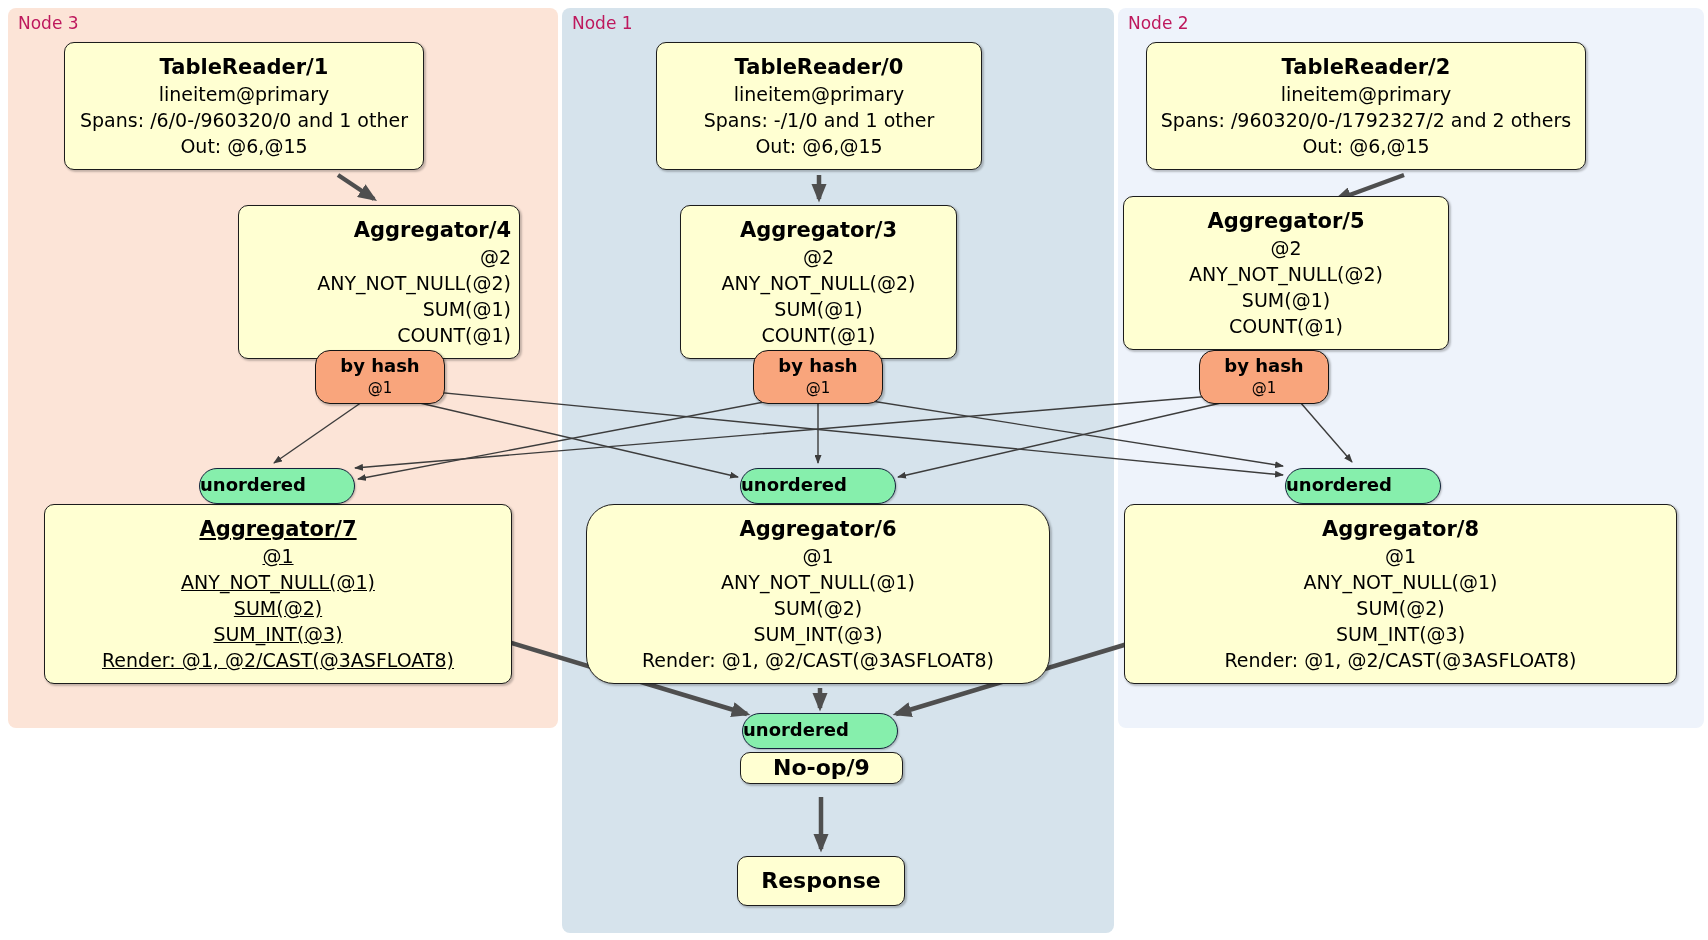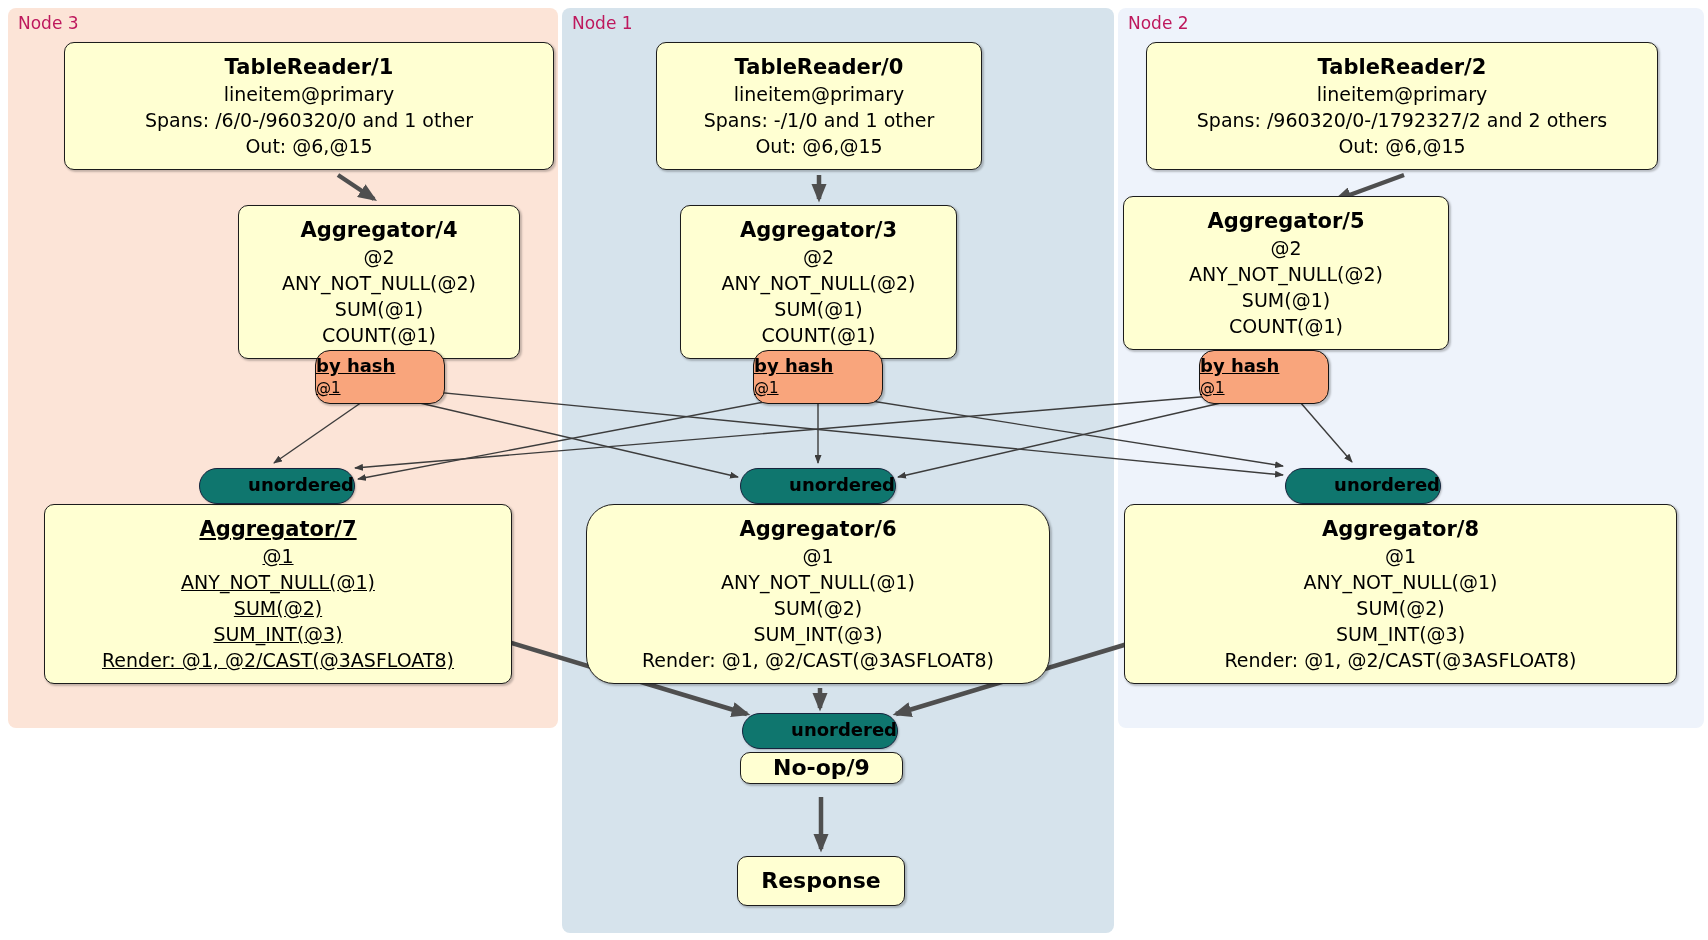--- a/index.html
+++ b/index.html
@@ -14,30 +14,29 @@
     position:absolute;z-index:2;box-sizing:border-box;
     background:#ffffd2;border:1.6px solid #1c1c1c;border-radius:10px;
     text-align:center;padding:10px 8px;
     box-shadow:1.5px 1.5px 2px rgba(0,0,0,0.22);
   }
   .proc .t{font-weight:bold;font-size:21px;line-height:28px;white-space:nowrap;}
   .proc .l{font-size:19px;line-height:26px;white-space:nowrap;}
   .router{
     position:absolute;z-index:3;box-sizing:border-box;width:130px;height:54px;
     background:#f9a57c;border:1.8px solid #141414;border-radius:15px;
-    text-align:left;padding-top:3px;
+    text-align:center;padding-top:3px;
     box-shadow:1.5px 1.5px 2px rgba(0,0,0,0.22);
-    text-decoration:underline;
   }
   .router .rt{font-weight:bold;font-size:18px;line-height:24px;}
   .router .rs{font-size:15px;line-height:20px;}
   .stream{
     position:absolute;z-index:3;box-sizing:border-box;width:156px;height:36px;
-    background:#0f766e;border:1.8px solid #16233d;border-radius:18px;
-    text-align:right;font-weight:bold;font-size:18px;line-height:32px;
+    background:#86efac;border:1.8px solid #16233d;border-radius:18px;
+    text-align:left;font-weight:bold;font-size:18px;line-height:32px;
     box-shadow:1px 1px 2px rgba(0,0,0,0.22);
   }
   .noop{padding:1px 8px;}
   .noop .t{font-size:22px;line-height:28px;}
   .response{padding:10px 8px;text-align:center;}
   .response .t{font-size:22px;line-height:28px;}
 </style>
 </head>
 <body>
 
@@ -77,40 +76,40 @@
       <line x1="338" y1="175" x2="374" y2="199" marker-end="url(#ah-thick)"></line>
       <line x1="819" y1="175" x2="819" y2="199" marker-end="url(#ah-thick)"></line>
       <line x1="1404" y1="175" x2="1336" y2="200" marker-end="url(#ah-thick)"></line>
       <line x1="508" y1="642" x2="747" y2="714" marker-end="url(#ah-thick)"></line>
       <line x1="820" y1="688" x2="820" y2="708" marker-end="url(#ah-thick)"></line>
       <line x1="1134" y1="642" x2="896" y2="714" marker-end="url(#ah-thick)"></line>
       <line x1="821" y1="797" x2="821" y2="849" marker-end="url(#ah-thick)"></line>
     </g>
   </svg>
 
-  <div class="proc" style="left:64px;top:42px;width:490px;">
+  <div class="proc" style="left:64px;top:42px;width:360px;">
     <div class="t">TableReader/1</div>
     <div class="l">lineitem@primary</div>
     <div class="l">Spans: /6/0-/960320/0 and 1 other</div>
     <div class="l">Out: @6,@15</div>
   </div>
   <div class="proc" style="left:656px;top:42px;width:326px;">
     <div class="t">TableReader/0</div>
     <div class="l">lineitem@primary</div>
     <div class="l">Spans: -/1/0 and 1 other</div>
     <div class="l">Out: @6,@15</div>
   </div>
-  <div class="proc" style="left:1146px;top:42px;width:512px;">
+  <div class="proc" style="left:1146px;top:42px;width:440px;">
     <div class="t">TableReader/2</div>
     <div class="l">lineitem@primary</div>
     <div class="l">Spans: /960320/0-/1792327/2 and 2 others</div>
     <div class="l">Out: @6,@15</div>
   </div>
 
-  <div class="proc" style="left:238px;top:205px;width:282px;">
+  <div class="proc" style="left:238px;top:205px;width:282px;text-align:right;">
     <div class="t">Aggregator/4</div>
     <div class="l">@2</div>
     <div class="l">ANY_NOT_NULL(@2)</div>
     <div class="l">SUM(@1)</div>
     <div class="l">COUNT(@1)</div>
   </div>
   <div class="proc" style="left:680px;top:205px;width:277px;">
     <div class="t">Aggregator/3</div>
     <div class="l">@2</div>
     <div class="l">ANY_NOT_NULL(@2)</div>

